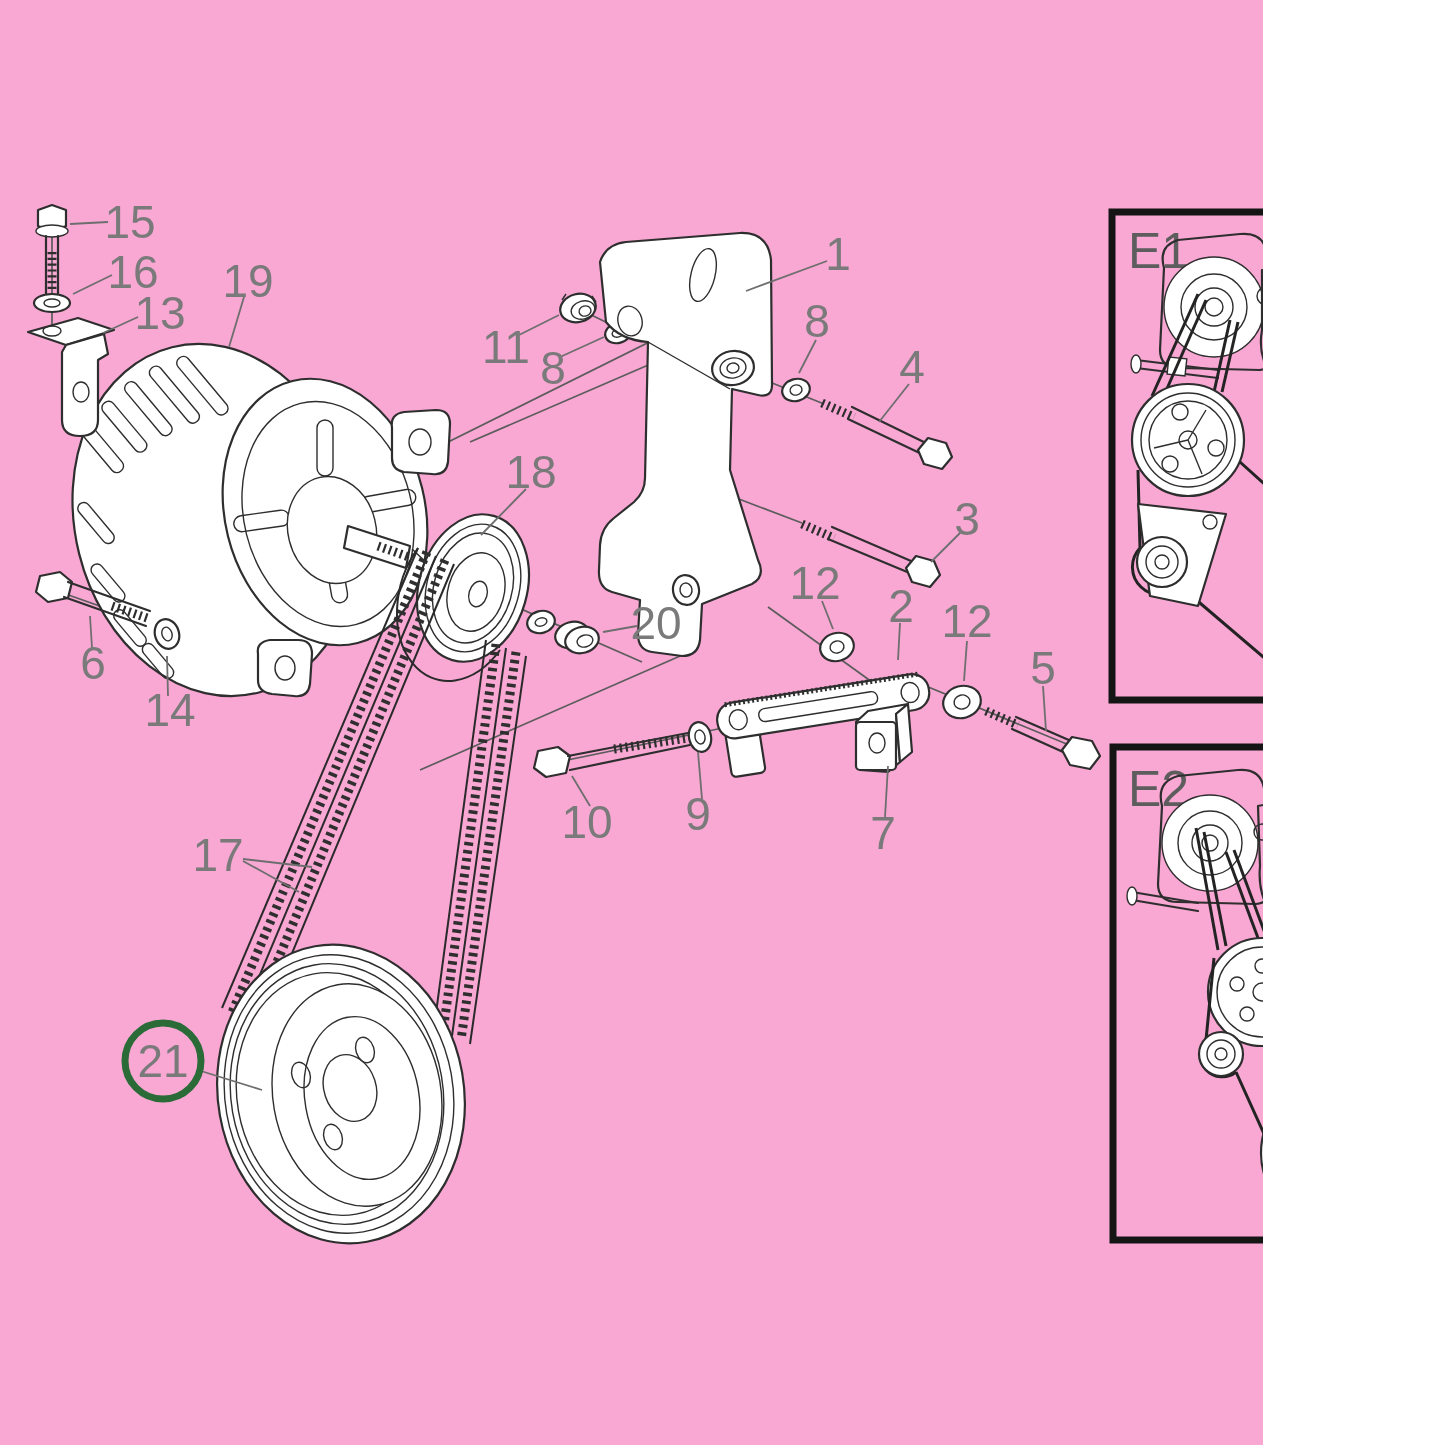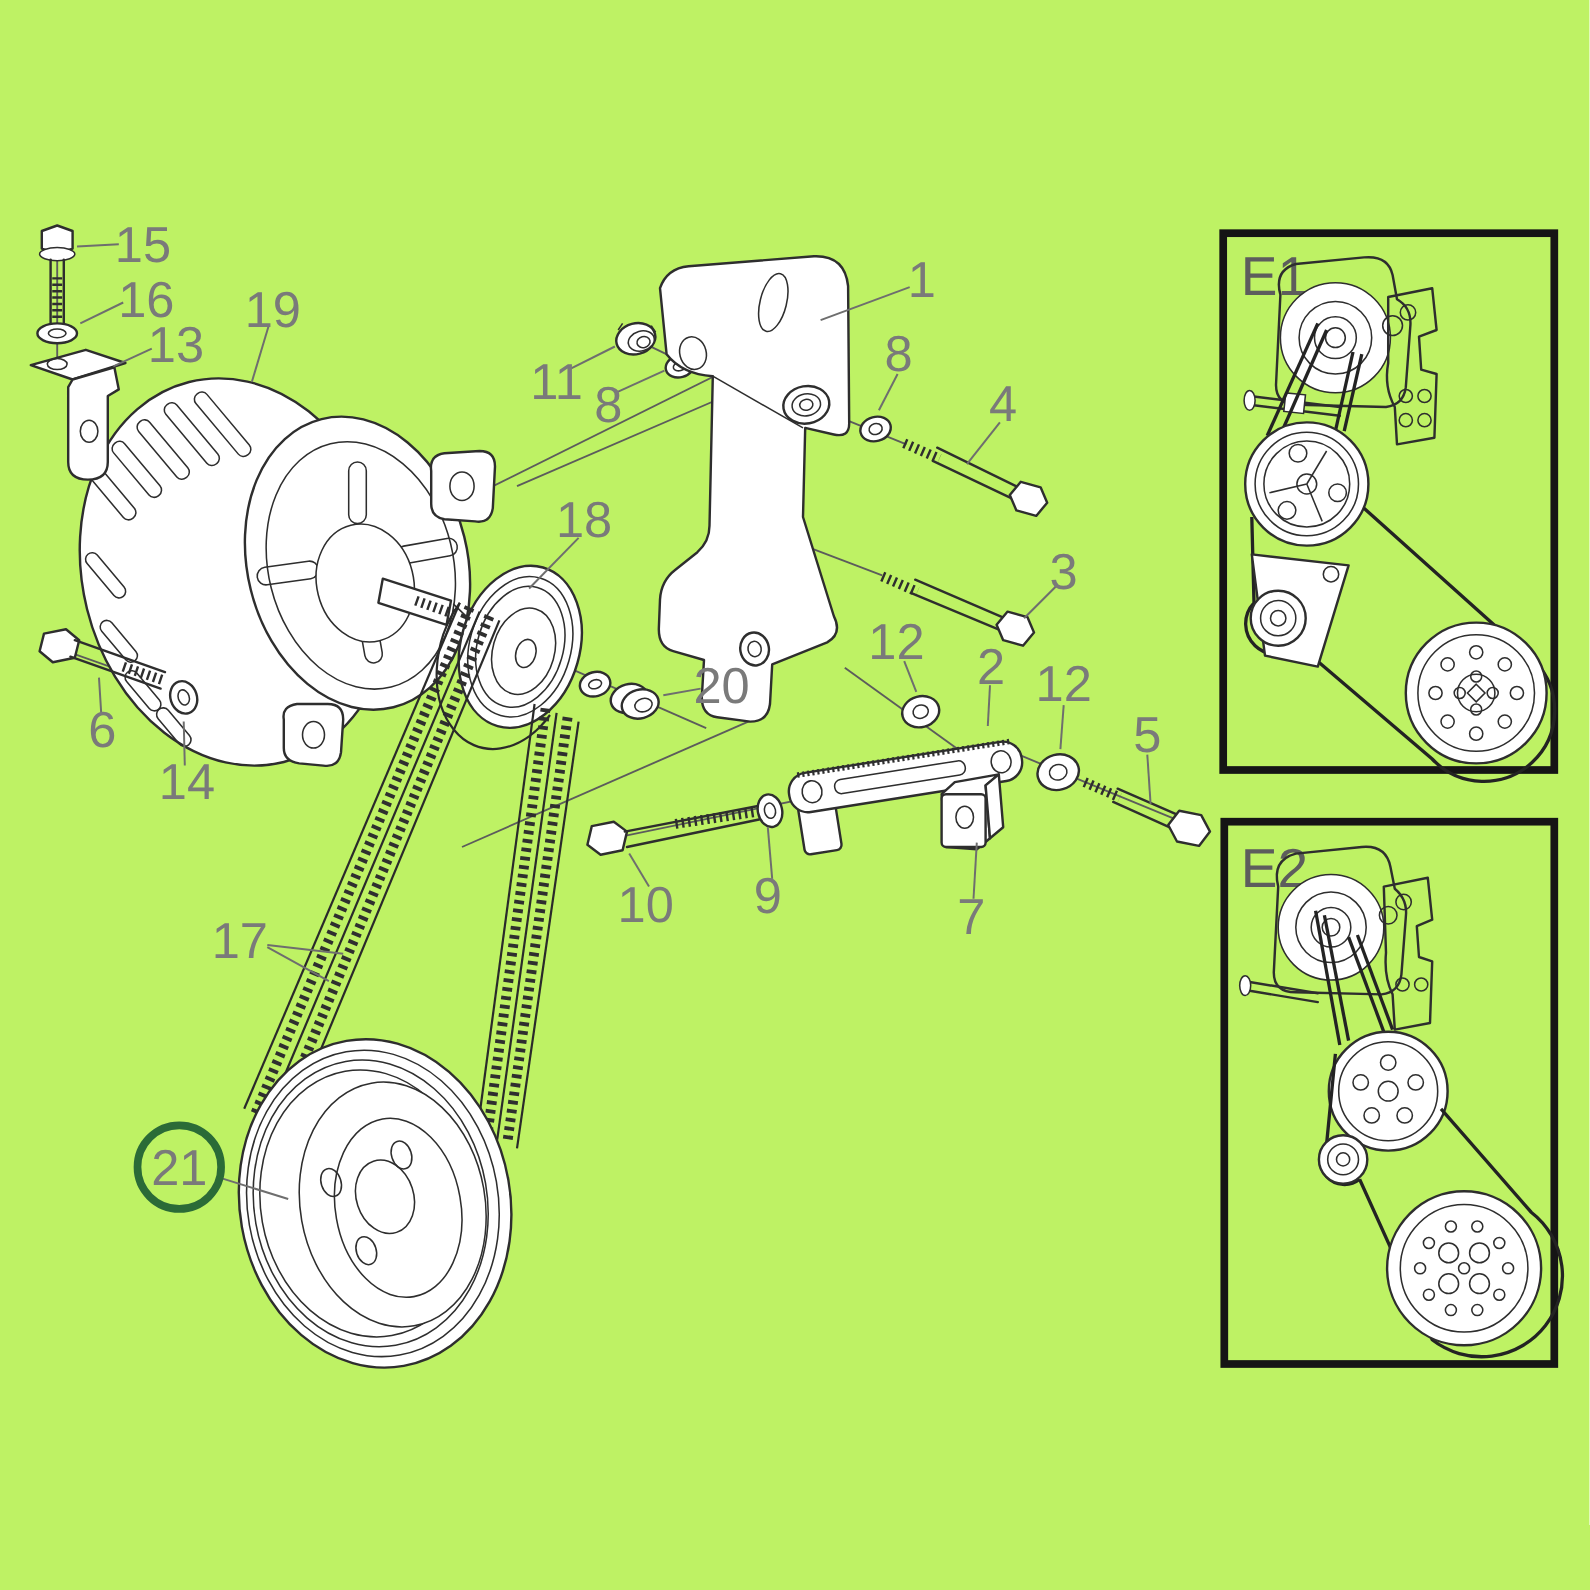--- a/index.html
+++ b/index.html
@@ -1,16 +1,16 @@
 <!DOCTYPE html>
 <html><head>
 <meta charset="utf-8">
 <style>
   html,body{margin:0;padding:0;background:#ffffff;}
-  .stage{width:1445px;height:1445px;position:relative;background:#bef264;overflow:hidden;}
+  .stage{width:1263px;height:1445px;position:relative;background:#f9a8d4;overflow:hidden;}
   svg{display:block;}
   .callout{font-family:"Liberation Sans",sans-serif;font-size:46px;fill:#7a7a7a;}
   .inset-label{font-family:"Liberation Sans",sans-serif;font-size:50px;fill:#5d5d5d;}
   .ln{stroke:#2e2e2e;stroke-width:2.2;fill:none;stroke-linecap:round;stroke-linejoin:round;}
   .lnw{stroke:#2e2e2e;stroke-width:2.2;fill:#ffffff;stroke-linejoin:round;}
   .fine{stroke:#2e2e2e;stroke-width:1.4;fill:none;}
   .finew{stroke:#2e2e2e;stroke-width:1.4;fill:#ffffff;}
   .axis{stroke:#5c5c5c;stroke-width:1.7;fill:none;}
   .leader{stroke:#6e6e6e;stroke-width:1.8;fill:none;}
   .thread-sm{stroke:#2e2e2e;stroke-width:9;fill:none;stroke-dasharray:2.2 3.6;}

